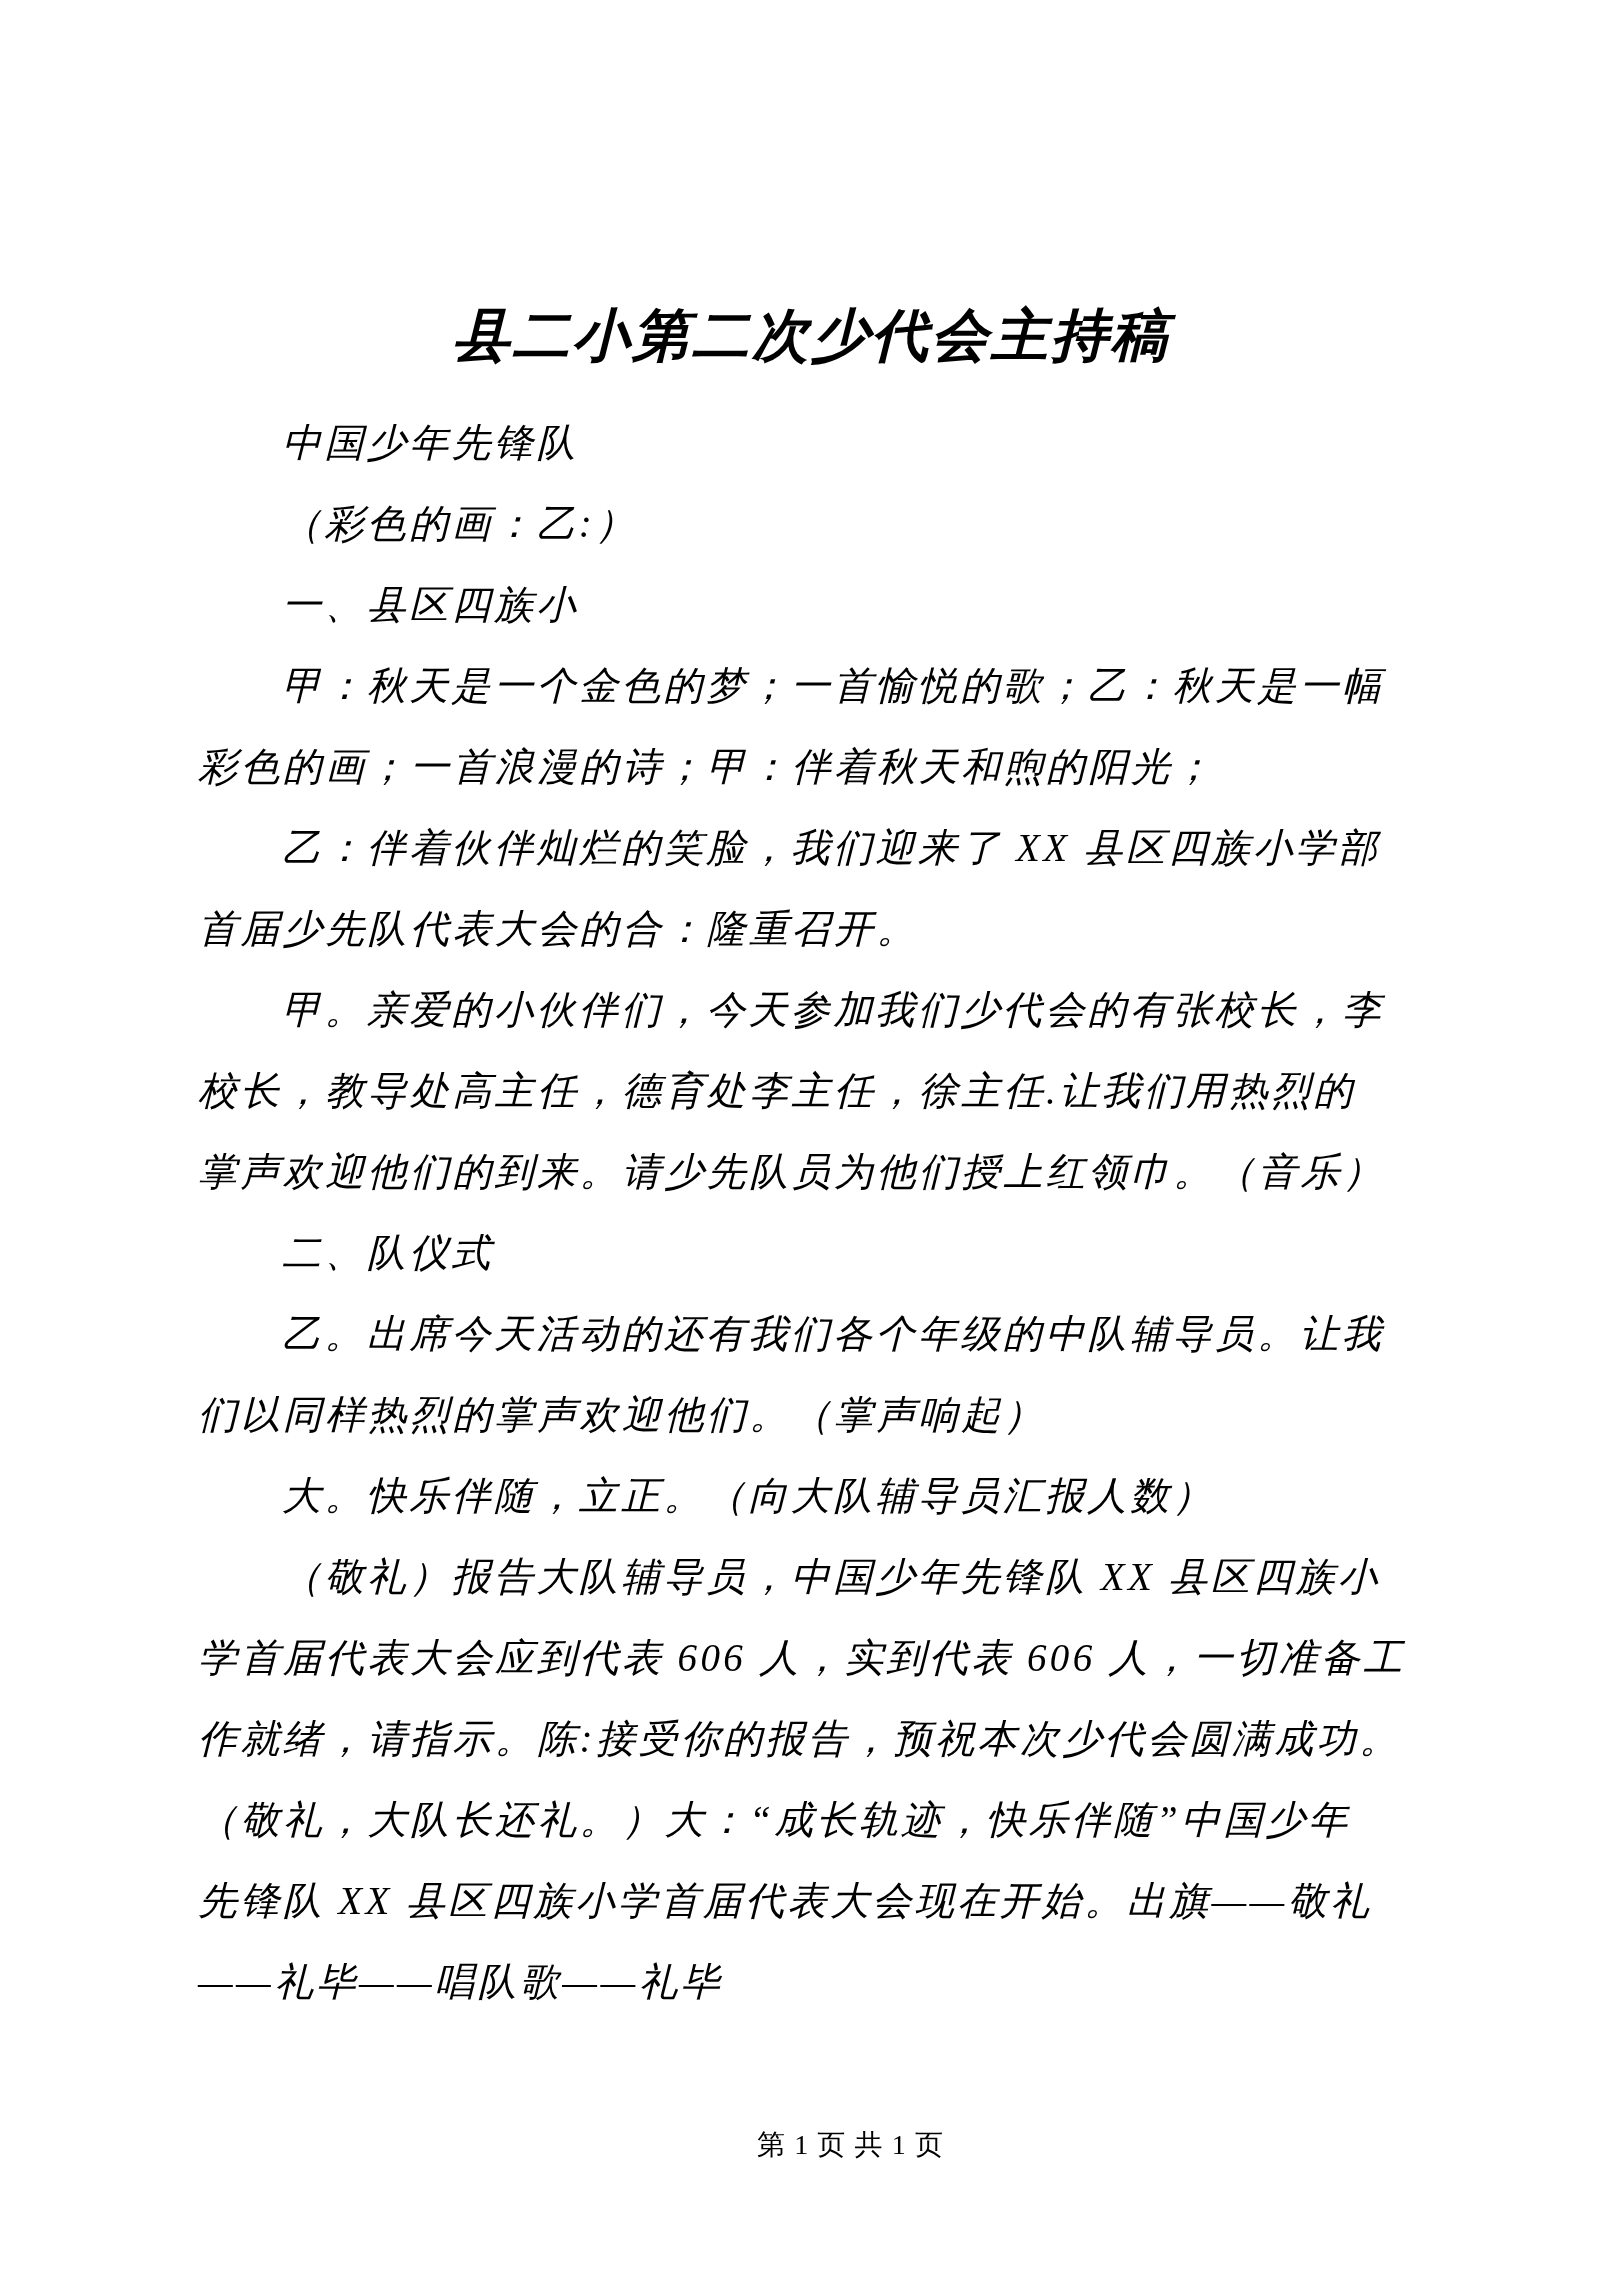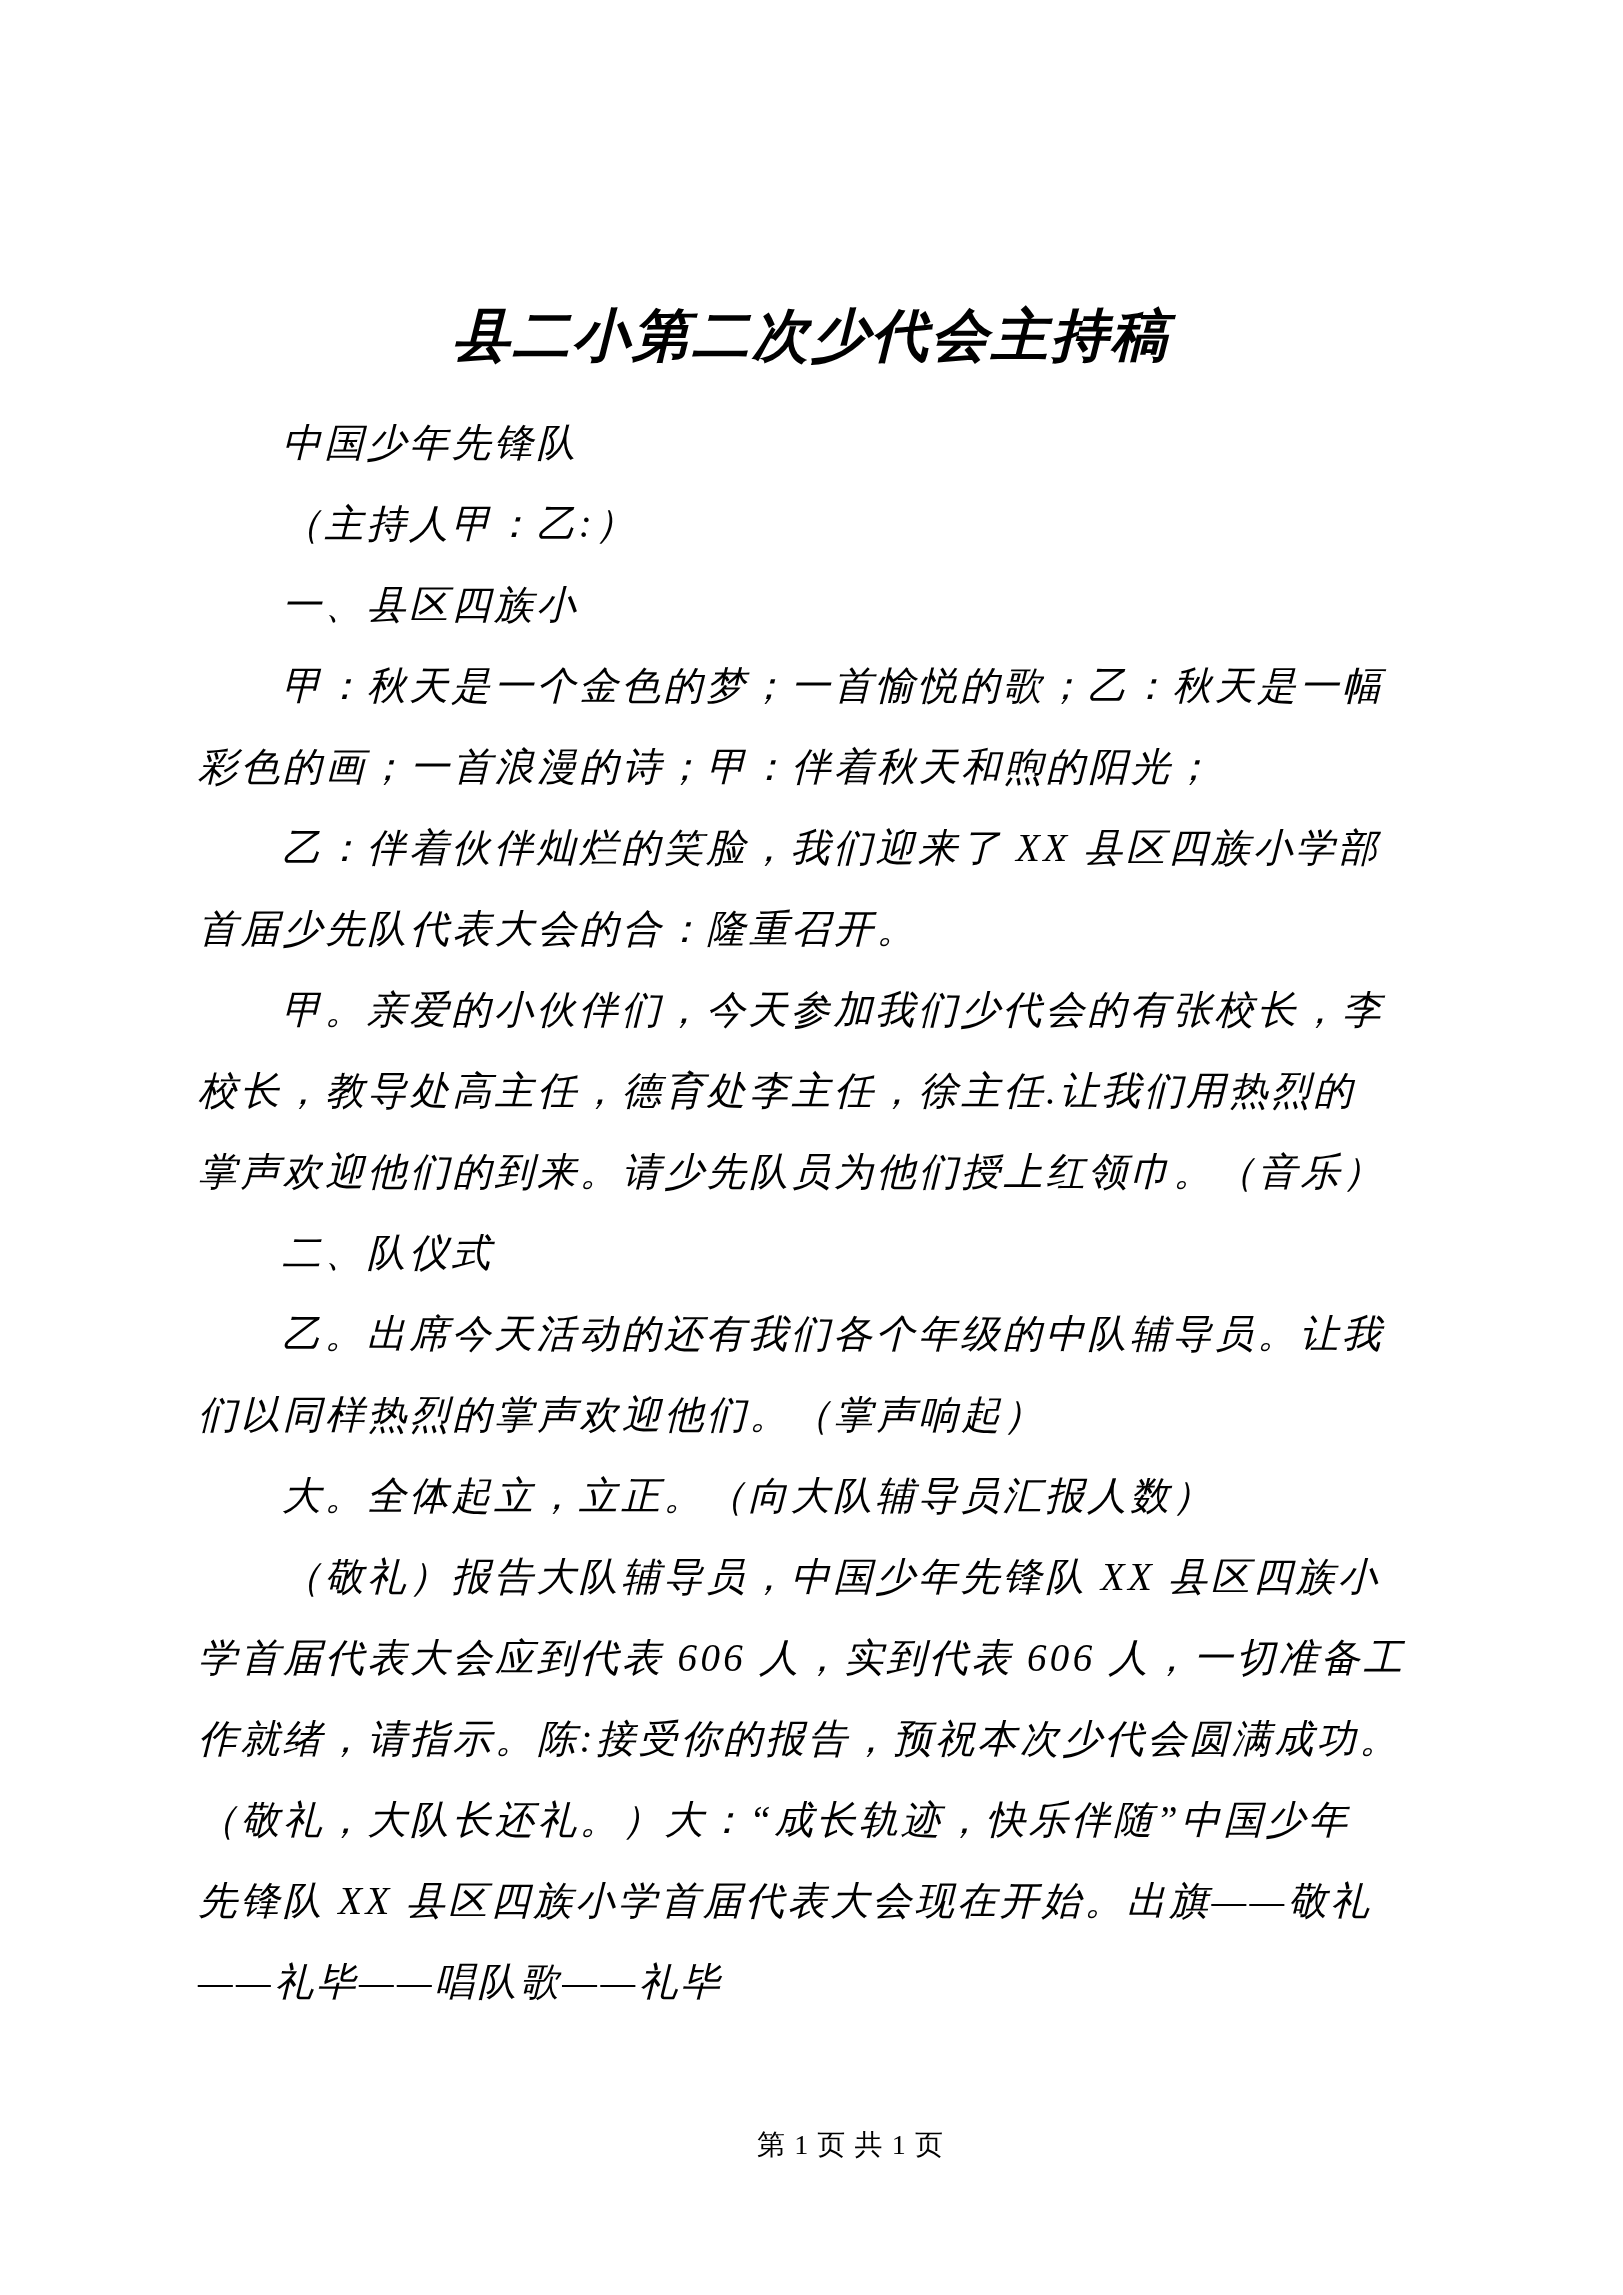--- a/index.html
+++ b/index.html
@@ -60,33 +60,33 @@
   }
 </style>
 </head>
 <body>
 
 <div class="page">
   <h1 class="doc-title">县二小第二次少代会主持稿</h1>
 
   <div class="doc-body" id="doc-body">
       <p class="para">中国少年先锋队</p>
-      <p class="para">（主持人甲：乙:）</p>
+      <p class="para">（彩色的画：乙:）</p>
       <p class="para">一、县区四族小</p>
       <p class="para">甲：秋天是一个金色的梦；一首愉悦的歌；乙：秋天是一幅
 彩色的画；一首浪漫的诗；甲：伴着秋天和煦的阳光；</p>
       <p class="para">乙：伴着伙伴灿烂的笑脸，我们迎来了 XX 县区四族小学部
 首届少先队代表大会的合：隆重召开。</p>
       <p class="para">甲。亲爱的小伙伴们，今天参加我们少代会的有张校长，李
 校长，教导处高主任，德育处李主任，徐主任.让我们用热烈的
 掌声欢迎他们的到来。请少先队员为他们授上红领巾。（音乐）</p>
       <p class="para">二、队仪式</p>
       <p class="para">乙。出席今天活动的还有我们各个年级的中队辅导员。让我
 们以同样热烈的掌声欢迎他们。（掌声响起）</p>
-      <p class="para">大。全体起立，立正。（向大队辅导员汇报人数）</p>
+      <p class="para">大。快乐伴随，立正。（向大队辅导员汇报人数）</p>
       <p class="para">（敬礼）报告大队辅导员，中国少年先锋队 XX 县区四族小
 学首届代表大会应到代表 606 人，实到代表 606 人，一切准备工
 作就绪，请指示。陈:接受你的报告，预祝本次少代会圆满成功。
 （敬礼，大队长还礼。）大：“成长轨迹，快乐伴随”中国少年
 先锋队 XX 县区四族小学首届代表大会现在开始。出旗——敬礼
 ——礼毕——唱队歌——礼毕</p>
     </div>
 
   <div class="doc-footer">第 1 页 共 1 页</div>
 </div>

